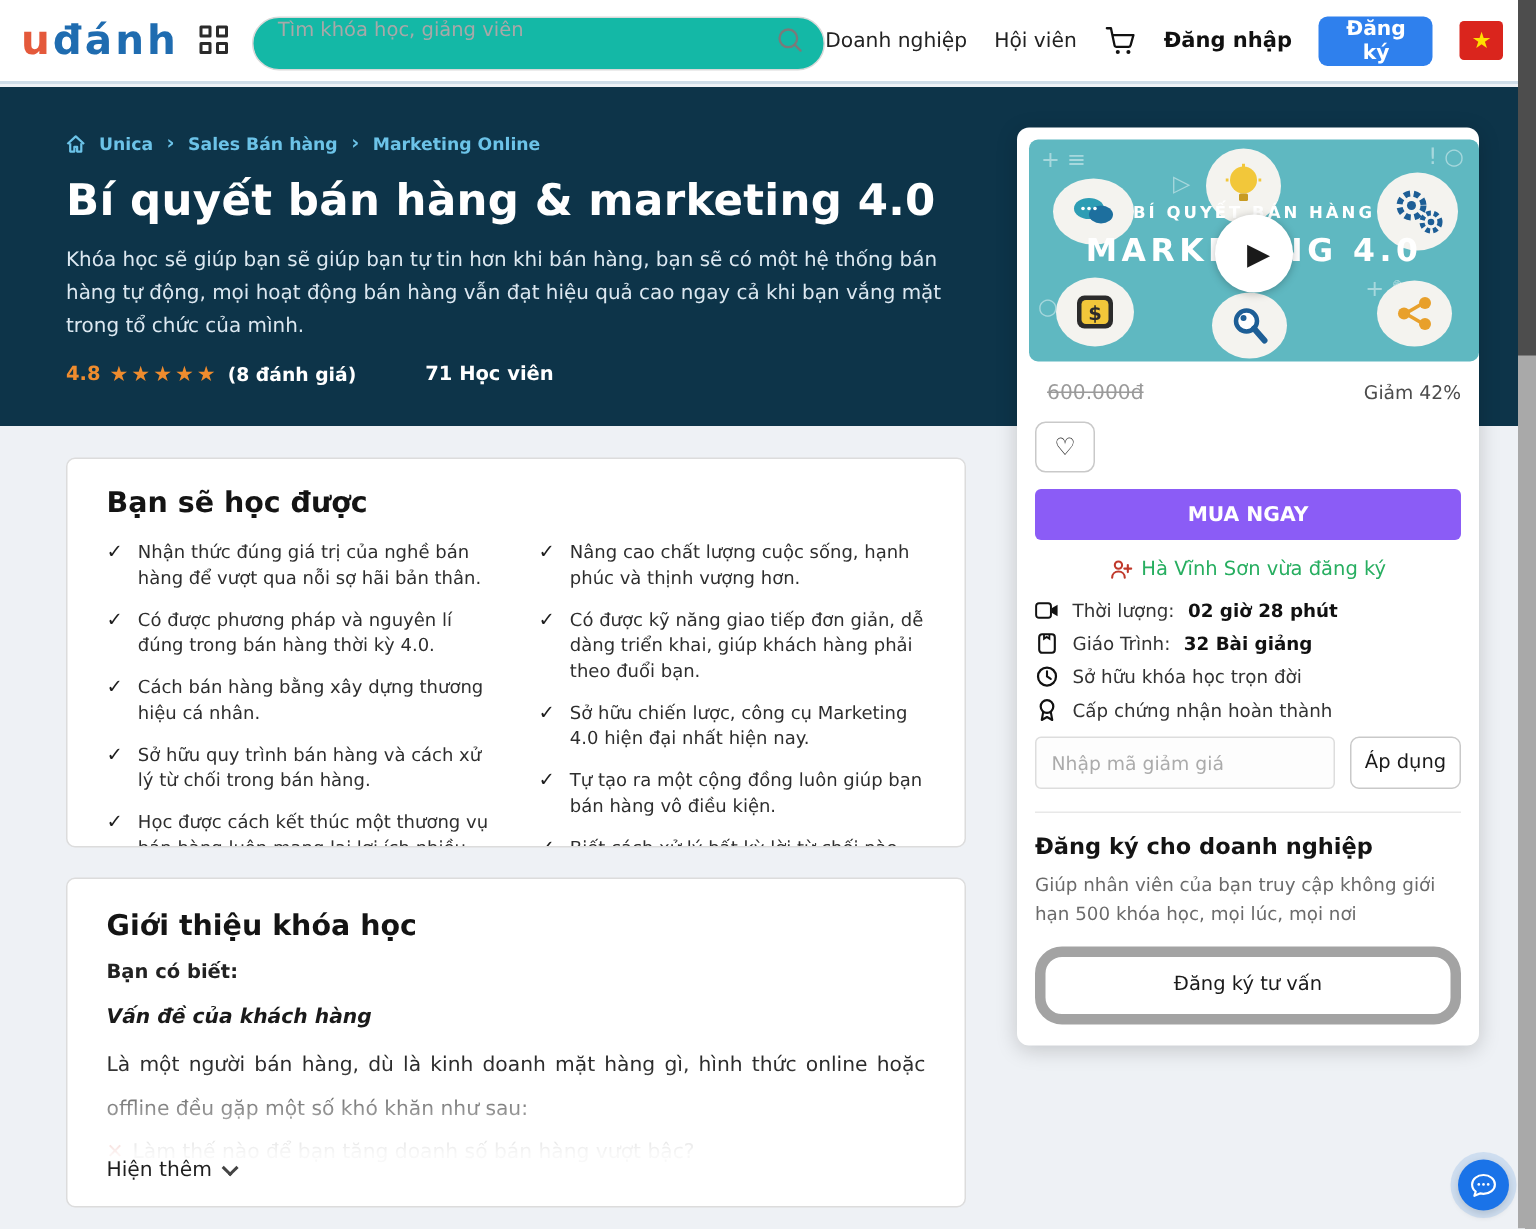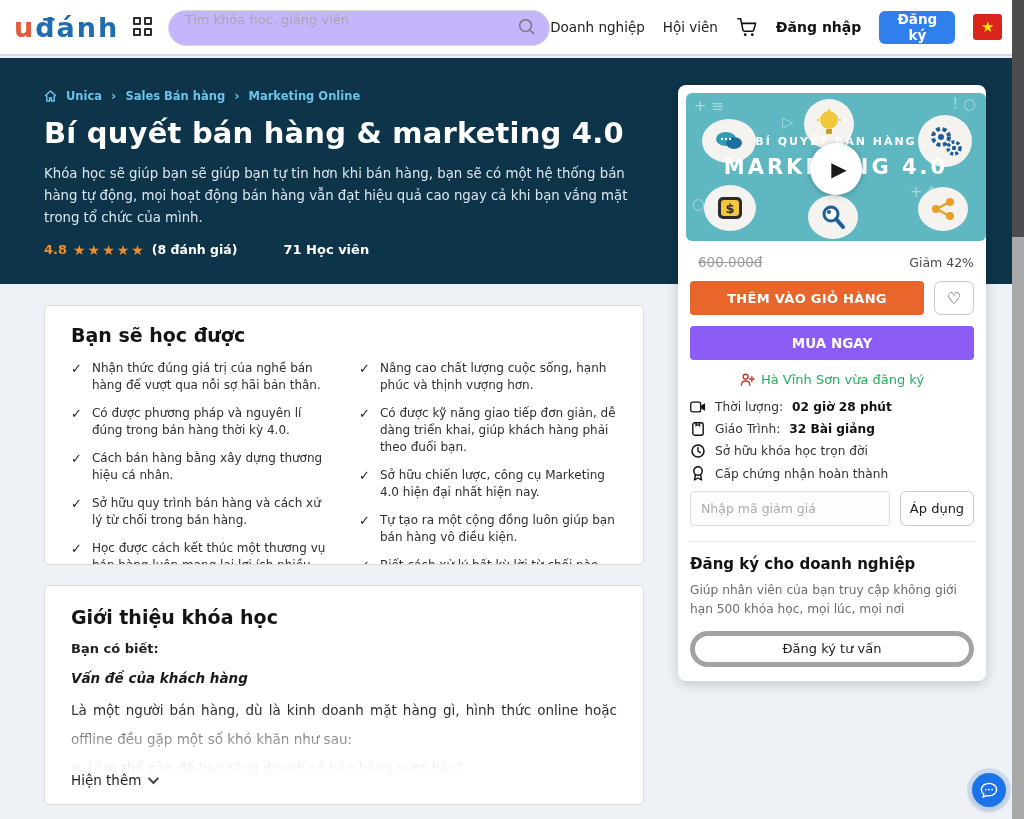--- a/index.html
+++ b/index.html
@@ -9,21 +9,21 @@
 
   
   .header { position:absolute; top:0; left:0; width:1024px; height:56px; background:#fff;
             border-bottom:2px solid #cfdde8; display:flex; align-items:center; padding:0 22px 0 14px; z-index:30; }
   .logo { display:flex; align-items:baseline; font-weight:bold; font-size:27px; letter-spacing:2px; cursor:pointer; }
   .logo-u { color:#e4593b; }
   .logo-rest { color:#1f6cb0; }
   .grid-icon { margin-left:14px; width:20px; height:20px; display:grid; grid-template-columns:8px 8px; grid-template-rows:8px 8px; gap:3px; cursor:pointer; }
   .grid-icon span { border:2px solid #2b2b2b; border-radius:1px; }
   .searchbar { position:relative; margin-left:16px; width:436px; height:36px; }
-  .searchbar input { width:100%; height:100%; border:1px solid #d9d9d9; border-radius:18px; background:#c4b5fd;
+  .searchbar input { width:100%; height:100%; border:1px solid #d9d9d9; border-radius:18px; background:#14b8a6;
                      padding:0 40px 17px 16px; font-size:13px; color:#333; outline:none; font-family:inherit; }
   .searchbar input::placeholder { color:#a8a8a8; }
   .search-ico { position:absolute; right:14px; top:8px; }
   .header-nav { margin-left:auto; display:flex; align-items:center; gap:18px; }
   .nav-link { font-size:13.5px; color:#222; cursor:pointer; white-space:nowrap; }
   .cart-ico { cursor:pointer; display:flex; align-items:center; }
   .login { font-size:14px; font-weight:bold; color:#111; cursor:pointer; white-space:nowrap; }
   .signup-btn { background:#2f80ed; color:#fff; border:none; border-radius:6px; height:33px; padding:0 14px;
                 font-size:13.5px; font-weight:bold; cursor:pointer; font-family:inherit; }
   .flag { width:37px; height:26px; background:#da251d; border-radius:3px; display:flex; align-items:center; justify-content:center;
@@ -95,21 +95,21 @@
   .d-icon { width:16px; display:flex; justify-content:center; }
   .coupon-row { margin-top:10px; display:flex; gap:10px; }
   .coupon-row input { flex:1; height:35px; border:1px solid #ddd; border-radius:4px; background:#fdfdfd;
                       padding:0 10px; font-size:12.5px; color:#333; outline:none; font-family:inherit; }
   .coupon-row input::placeholder { color:#ababab; }
   .apply-btn { width:74px; height:35px; background:#fff; border:1px solid #c9c9c9; border-radius:6px; font-size:13px;
                color:#1a1a1a; cursor:pointer; font-family:inherit; }
   .divider { margin-top:15px; border-top:1px solid #e8e8e8; }
   .biz-title { margin-top:13px; font-size:15px; font-weight:bold; color:#141414; }
   .biz-desc { margin-top:8px; font-size:12.2px; line-height:1.55; color:#6b6b6b; }
-  .biz-btn { margin-top:12px; width:100%; height:36px; background:#fff; border:5px solid #a3a3a3; border-radius:18px;
+  .biz-btn { margin-top:12px; width:100%; height:52px; background:#fff; border:7px solid #a3a3a3; border-radius:18px;
              font-size:13px; color:#1a1a1a; cursor:pointer; font-family:inherit; }
 
   
   .chat-fab { position:absolute; left:972px; top:773px; width:34px; height:34px; border-radius:50%; background:#1a73e8;
               display:flex; align-items:center; justify-content:center; cursor:pointer; z-index:40;
               box-shadow:0 0 0 5px rgba(180,205,235,.55), 0 2px 6px rgba(0,0,0,.3); }
   .scrollbar { position:absolute; right:0; top:0; width:12px; height:819px; background:#a9a9a9; z-index:50; }
   .scroll-thumb { position:absolute; top:0; left:0; width:12px; height:237px; background:#4d4d4d; cursor:pointer; }
 
   svg { display:block; }
@@ -310,21 +310,20 @@
         <span>▶</span>
       </div>
     </div>
 
     <div class="price-row">
       <span class="old-price">600.000đ</span>
       <span class="discount">Giảm 42%</span>
     </div>
 
     <div class="cart-row">
-      <button class="add-cart">THÊM VÀO GIỎ HÀNG</button>
       <button class="heart-btn">
         <span>♡</span>
       </button>
     </div>
 
     <button class="buy-btn">MUA NGAY</button>
 
     <div class="signup-note">
       <span>
         <svg width="15" height="14" viewBox="0 0 16 15">

